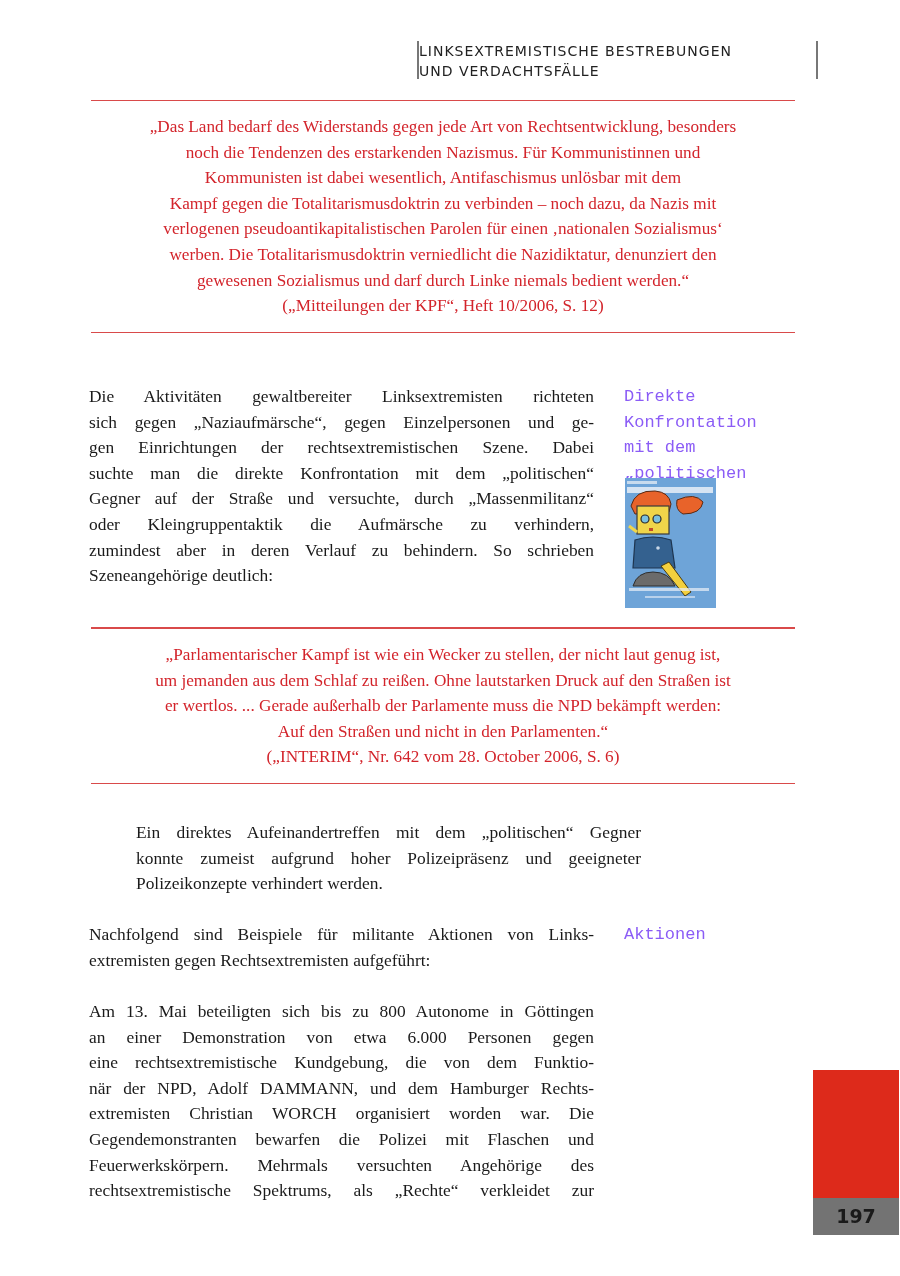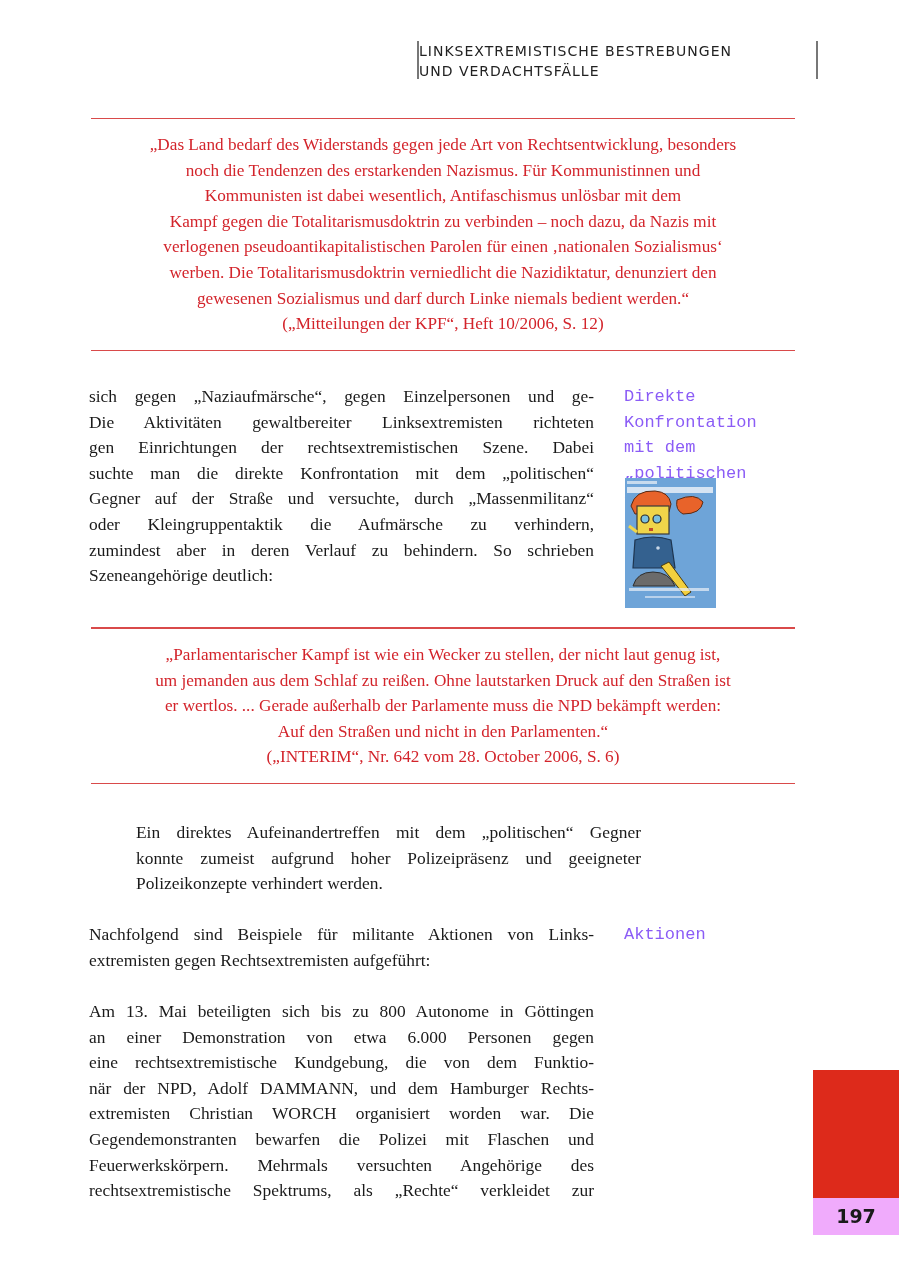--- a/index.html
+++ b/index.html
@@ -17,21 +17,21 @@
     .quote {
       position: absolute; left: 91px; width: 704px;
       color: #d3242b; text-align: center;
       font-family: "Liberation Serif", serif; font-size: 17.2px; line-height: 25.6px;
     }
     .quote .rule { height: 0; border-top: 1.5px solid #d94a4a; }
     .quote .rule.thick { border-top: 2px solid #d94a4a; }
     .quote .lines { padding: 13px 0 13px 0; }
     .quote .line { white-space: nowrap; }
 
-    .q1 { top: 118px; font-family: Liberation Serif, serif; }
+    .q1 { top: 100px; font-family: Liberation Serif, serif; }
     .q2 { top: 627px; }
 
     .body-text {
       position: absolute; left: 89px; width: 505px;
       font-family: "Liberation Serif", serif; font-size: 17.4px; line-height: 25.6px;
       color: #1a1a1a; text-align: justify; text-align-last: left;
     }
     .body-text .line { display: block; text-align: justify; text-align-last: justify; white-space: nowrap; overflow: visible; }
     .body-text .line.last { text-align-last: left; }
 
@@ -52,21 +52,21 @@
       position: absolute; left: 625px; top: 478px; width: 91px; height: 130px;
       background: #6ea4d8; overflow: hidden;
     }
 
     .page-tab {
       position: absolute; left: 813px; top: 1070px; width: 86px; height: 128px;
       background: #dd2a1b;
     }
     .page-number-box {
       position: absolute; left: 813px; top: 1198px; width: 86px; height: 37px;
-      background: #f0abfc; text-align: center;
+      background: #737373; text-align: center;
       font-family: "DejaVu Sans", sans-serif; font-weight: bold; font-size: 19px; line-height: 37px; color: #1a1a1a;
     }
   </style>
 </head>
 <body>
 
 <div class="running-head">
   <div>LINKSEXTREMISTISCHE BESTREBUNGEN</div>
   <div>UND VERDACHTSFÄLLE</div>
 </div>
@@ -80,22 +80,22 @@
     <div class="line">Kampf gegen die Totalitarismusdoktrin zu verbinden – noch dazu, da Nazis mit</div>
     <div class="line">verlogenen pseudoantikapitalistischen Parolen für einen ‚nationalen Sozialismus‘</div>
     <div class="line">werben. Die Totalitarismusdoktrin verniedlicht die Nazidiktatur, denunziert den</div>
     <div class="line">gewesenen Sozialismus und darf durch Linke niemals bedient werden.“</div>
     <div class="line">(„Mitteilungen der KPF“, Heft 10/2006, S. 12)</div>
   </div>
   <div class="rule"></div>
 </div>
 
 <div class="body-text p1">
+  <span class="line">Die Aktivitäten gewaltbereiter Linksextremisten richteten</span>
   <span class="line">sich gegen „Naziaufmärsche“, gegen Einzelpersonen und ge-</span>
-  <span class="line">Die Aktivitäten gewaltbereiter Linksextremisten richteten</span>
   <span class="line">gen Einrichtungen der rechtsextremistischen Szene. Dabei</span>
   <span class="line">suchte man die direkte Konfrontation mit dem „politischen“</span>
   <span class="line">Gegner auf der Straße und versuchte, durch „Massenmilitanz“</span>
   <span class="line">oder Kleingruppentaktik die Aufmärsche zu verhindern,</span>
   <span class="line">zumindest aber in deren Verlauf zu behindern. So schrieben</span>
   <span class="line last">Szeneangehörige deutlich:</span>
 </div>
 
 <div class="margin-note m1">
   <div>Direkte Konfrontation</div>

